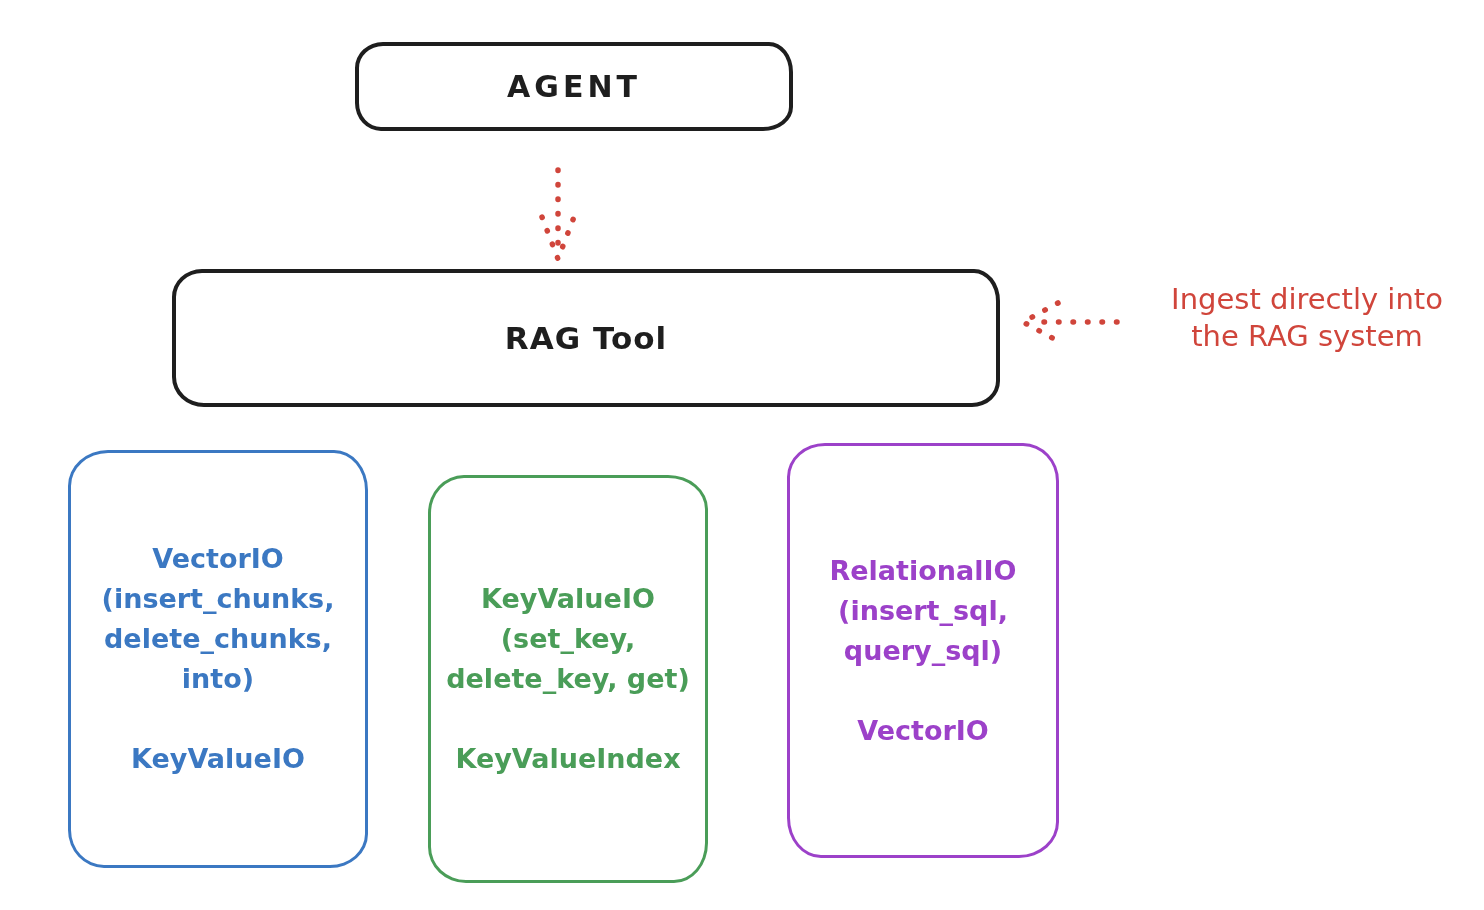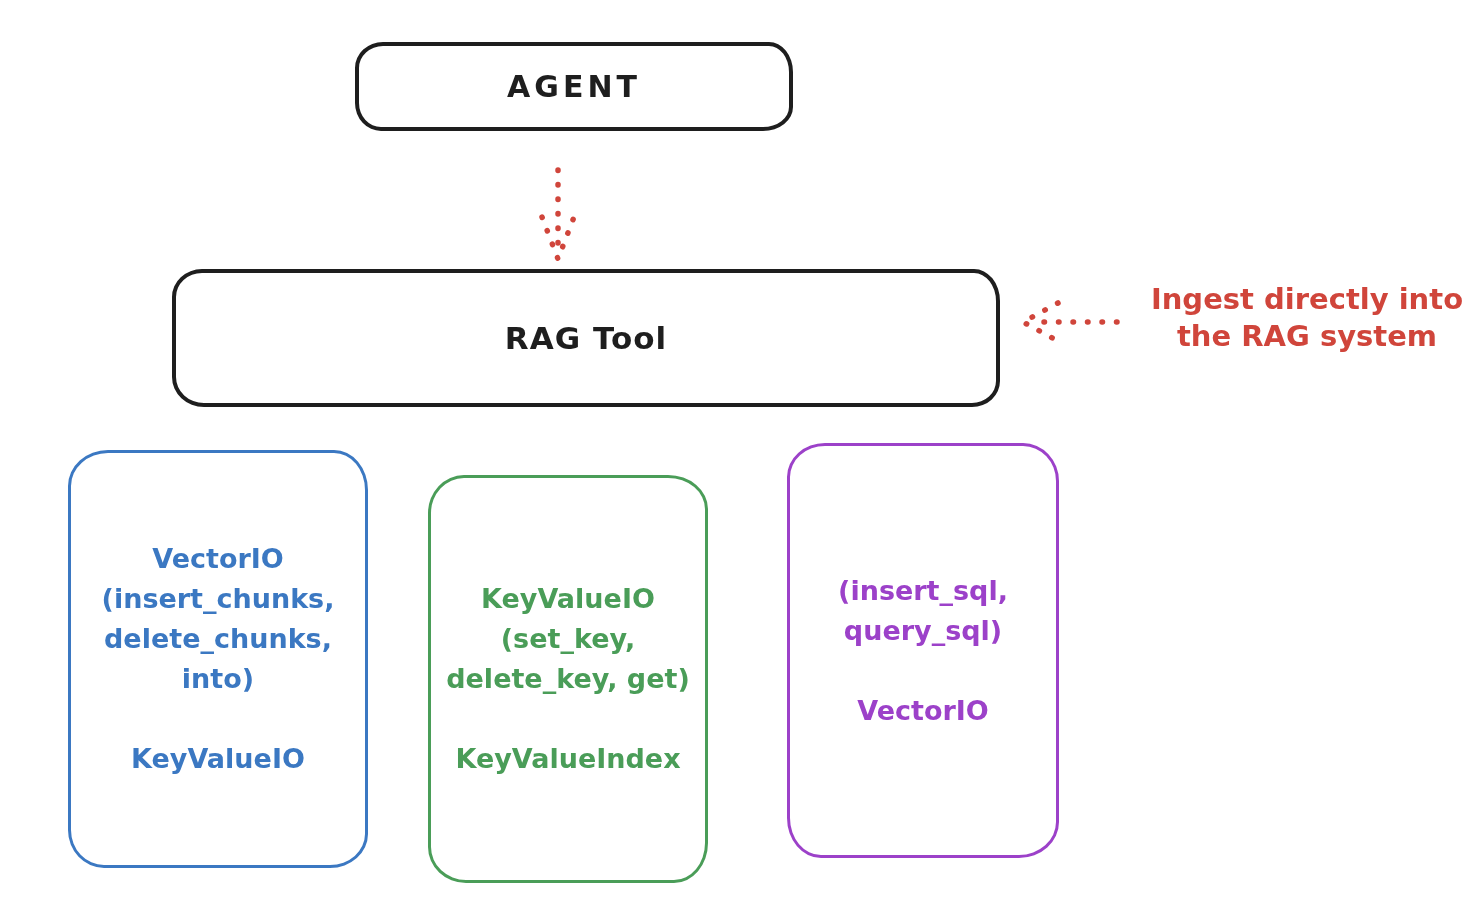--- a/index.html
+++ b/index.html
@@ -81,21 +81,21 @@
   }
 
   
   .annotation {
     position: absolute;
     left: 1140px; top: 281px;
     width: 334px;
     text-align: center;
     color: #d0453b;
     font-size: 29px;
-    font-weight: 700;
+    font-weight: 400;
     line-height: 37px;
   }
 
   
   .arrows {
     position: absolute;
     left: 0; top: 0;
     width: 1484px; height: 910px;
     pointer-events: none;
   }
@@ -145,18 +145,19 @@
   </div>
 
   <div class="card card--green">
     <div>KeyValueIO</div>
     <div>(set_key,</div>
     <div>delete_key, get)</div>
     <div class="index-label">KeyValueIndex</div>
   </div>
 
   <div class="card card--purple">
+    <div>RelationalIO</div>
     <div>(insert_sql,</div>
     <div>query_sql)</div>
     <div class="index-label">VectorIO</div>
   </div>
 
 </div>
 
 </body></html>

